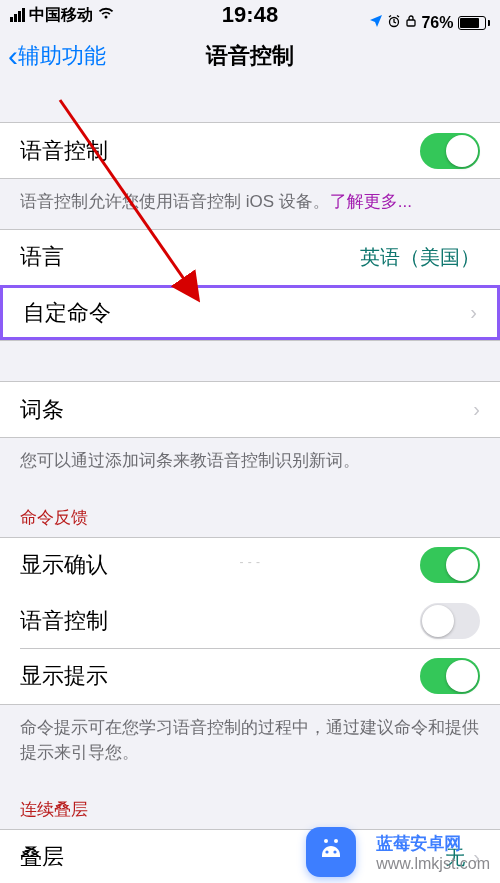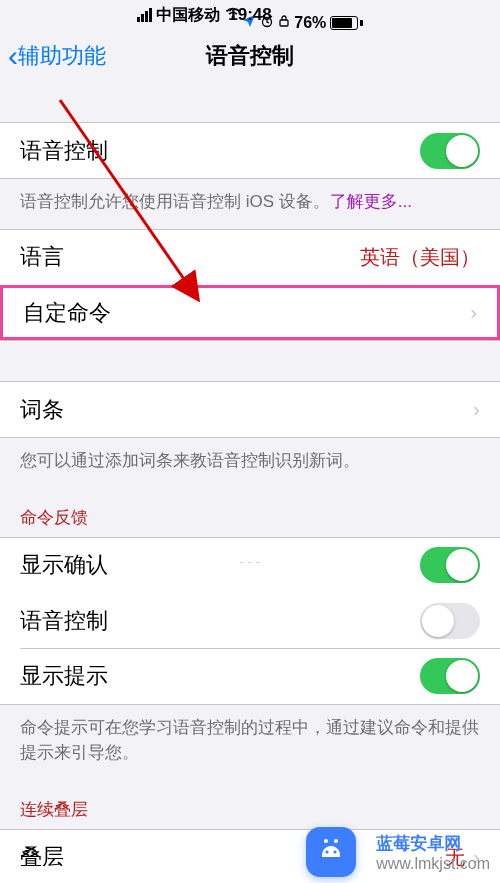--- a/index.html
+++ b/index.html
@@ -12,24 +12,24 @@
     position: relative;
     overflow: hidden;
   }
   .status-bar {
     height: 30px;
     display: flex;
     align-items: center;
     padding: 0 10px;
     font-size: 16px;
     font-weight: 600;
-    justify-content: center;
+    justify-content: space-between;
   }
   .status-left { display:flex; align-items:center; gap:4px; }
-  .status-center { position:absolute; left:0; right:0; text-align:center; font-size:17px; font-weight:600;}
+  .status-center { position:absolute; left:0; right:0; text-align:center; font-size:22px; font-weight:600;}
   .status-right { display:flex; align-items:center; gap:4px;margin-top:16px; }
   .bars { display:flex; align-items:flex-end; gap:1px;}
   .bars span{ width:3px; background:#000; display:inline-block;}
   .bars span:nth-child(1){height:5px;}
   .bars span:nth-child(2){height:8px;}
   .bars span:nth-child(3){height:11px;}
   .bars span:nth-child(4){height:14px;}
 
   .nav {
     height: 52px;
@@ -60,21 +60,21 @@
   .cell {
     min-height: 55px;
     display:flex;
     align-items:center;
     justify-content:space-between;
     padding: 0 20px;
     background:#fff;
   }
   .section .sep { height:0.5px; background:#c6c6c8; margin-left:20px;}
   .cell-label{ font-size:22px; }
-  .cell-value{ font-size:20px; color:#b91c1c;margin-left:46px;}
+  .cell-value{ font-size:20px; color:#0f766e;margin-left:46px;}
   .chevron { color:#c7c7cc; font-size:20px; margin-left:8px;}
   .footer {
     padding: 10px 20px 14px;
     font-size:17px;
     color:#6d6d72;
     line-height:1.5;
   }
   .footer a{ color:#a21caf; text-decoration:none;}
   .header-text{
     padding: 18px 20px 8px;
@@ -88,21 +88,21 @@
   }
   .switch.on{ background:#34c759;}
   .switch .knob{
     width:32px;height:32px;background:#fff;border-radius:50%;
     position:absolute; top:2px; left:2px; box-shadow:0 1px 3px rgba(0,0,0,.3);
     transition:left .2s;
   }
   .switch.on .knob{ left:26px;}
 
   .highlight-box {
-    border: 3px solid #ec4899;
+    border: 3px solid #8b5cf6;
     position:relative;
   }
 
   .arrow-wrap{
     position:absolute;
     left:50px; top:95px;
     pointer-events:none;
     z-index:50;
   }
 

